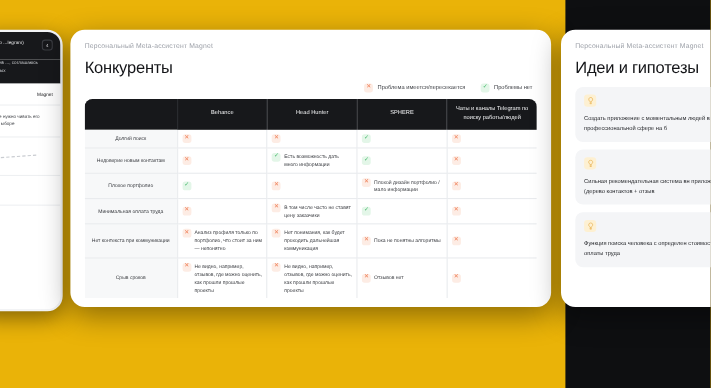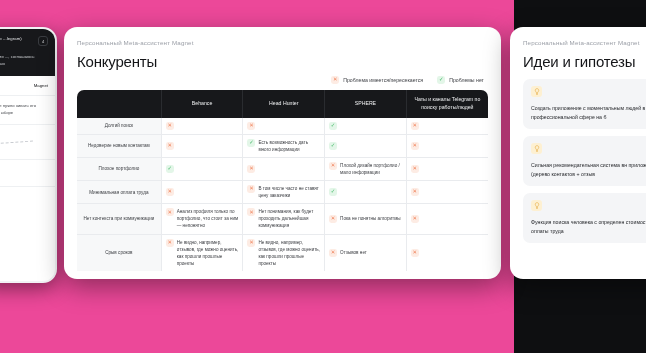--- a/index.html
+++ b/index.html
@@ -2,21 +2,21 @@
 <html lang="ru"><head>
 <meta charset="utf-8">
 <style>
   html,body{margin:0;padding:0;}
   body{
     width:646px;height:353px;overflow:hidden;
     background:#0e0f11;
     font-family:"Liberation Sans","DejaVu Sans",sans-serif;
     -webkit-font-smoothing:antialiased;
   }
-  .stage{position:relative;width:514px;height:353px;background:#ec4899;}
+  .stage{position:relative;width:514px;height:353px;background:#eab308;}
 
   
   .phone{
     position:absolute;left:-22px;top:27px;width:75px;height:252px;
     background:#ffffff;border-radius:14px;
     border:2px solid #f2f3f5;
     box-shadow:0 6px 20px rgba(0,0,0,.45);
     overflow:hidden;
   }
   .phone-head{

